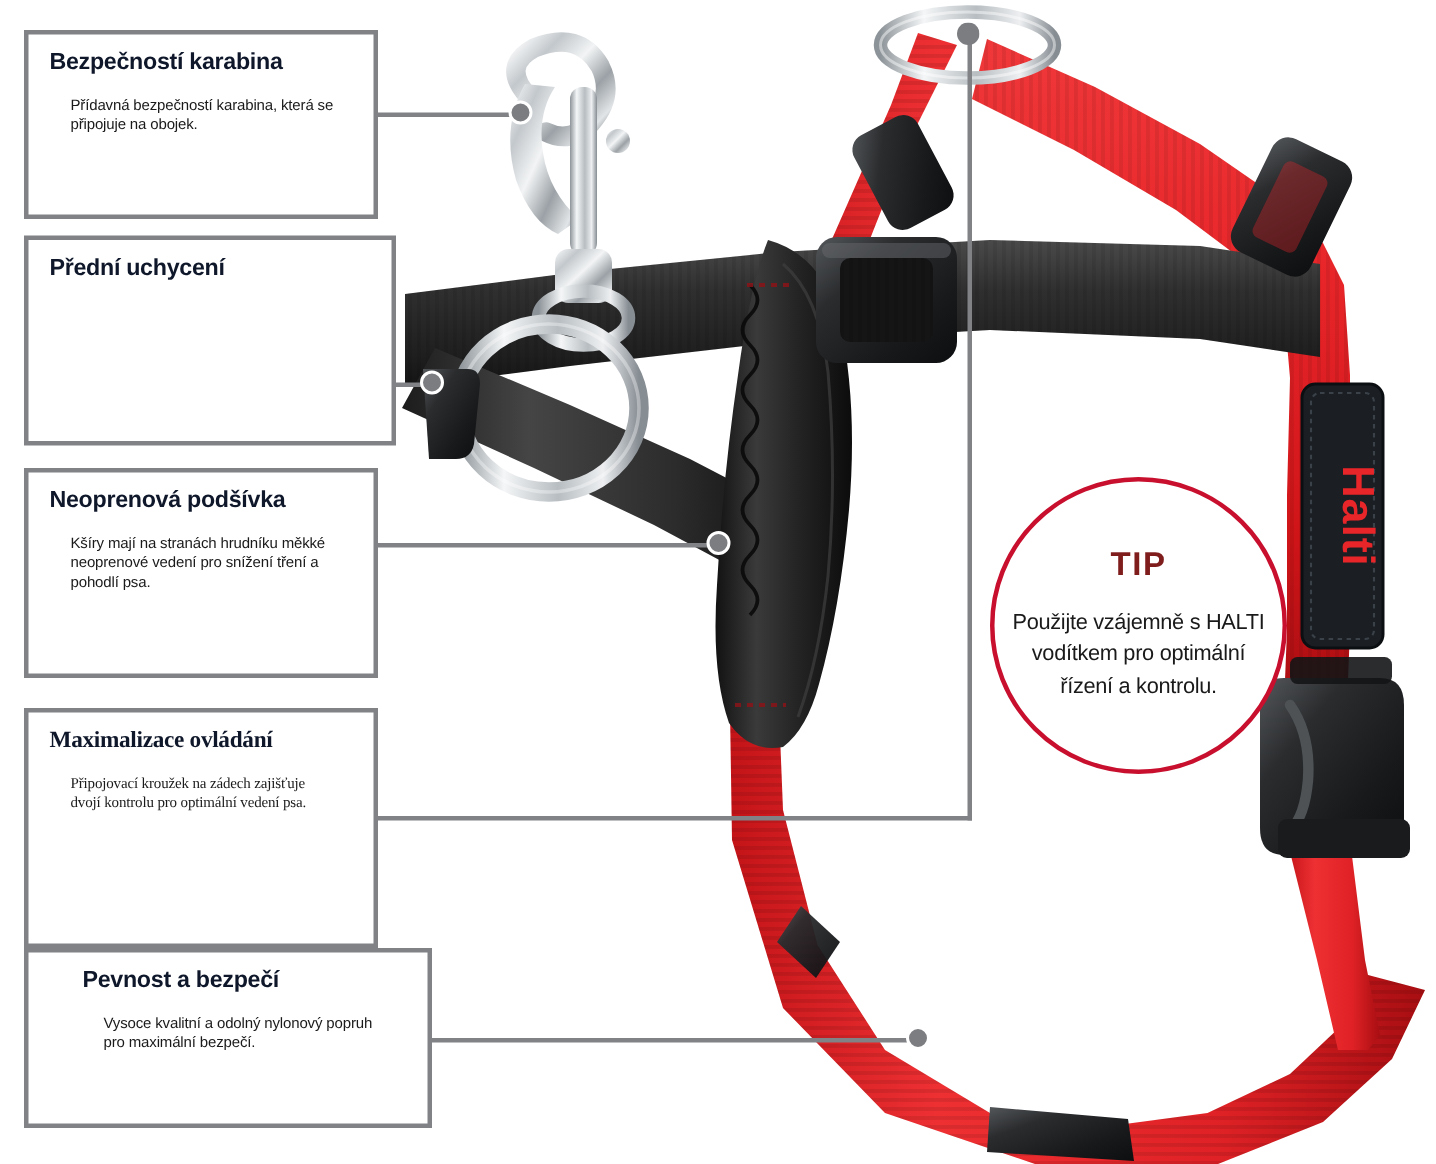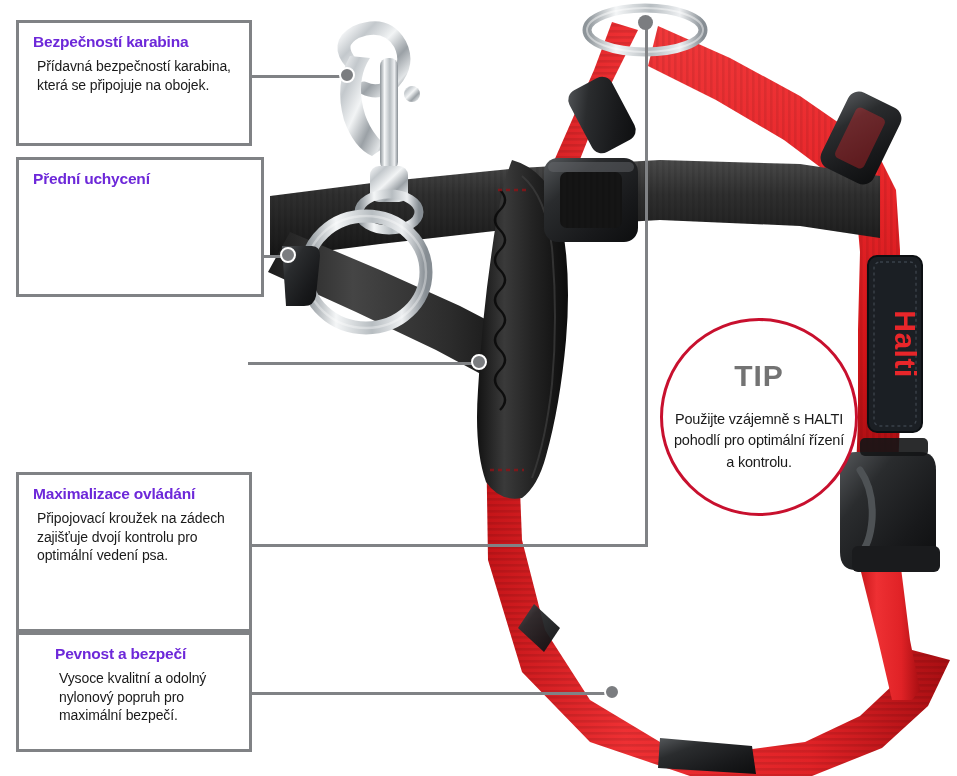--- a/index.html
+++ b/index.html
@@ -20,30 +20,30 @@
     position:absolute;
     box-sizing:border-box;
     background:#ffffff;
     border:3px solid #808285;
     padding:10px 12px 10px 14px;
     z-index:40;
   }
   .callout .c-title{
     font-weight:bold;
     font-size:15.5px;
-    color:#6d28d9;
+    color:#0f172a;
     letter-spacing:-0.2px;
     margin:0 0 7px 0;
     line-height:1.1;
   }
   .callout .c-body{
-    font-size:14px;
+    font-size:10px;
     color:#1a1a1a;
     line-height:1.32;
-    margin:4px;
+    margin:14px;
     letter-spacing:-0.1px;
   }
 
   
   .leader{
     position:absolute;
     background:#808285;
     z-index:30;
   }
   .leader.h{height:3px;}
@@ -69,22 +69,22 @@
     background:#ffffff;
     z-index:50;
     display:flex;
     flex-direction:column;
     align-items:center;
     justify-content:center;
     text-align:center;
   }
   #tip-badge .tip-word{
     font-weight:bold;
-    font-size:30px;
-    color:#737373;
+    font-size:22px;
+    color:#7f1d1d;
     letter-spacing:1px;
     line-height:1;
     margin-bottom:18px;
   }
   #tip-badge .tip-text{
     font-size:14.5px;
     color:#1a1a1a;
     line-height:1.45;
     width:172px;
     letter-spacing:-0.2px;
@@ -291,29 +291,33 @@
 
   <div class="callout" style="left:16px;top:20px;width:236px;height:126px;">
     <div class="c-title">Bezpečností karabina</div>
     <div class="c-body">Přídavná bezpečností karabina, která se připojuje na obojek.</div>
   </div>
 
   <div class="callout" style="left:16px;top:157px;width:248px;height:140px;">
     <div class="c-title">Přední uchycení</div>
   </div>
 
-
-  <div class="callout" style="left:16px;top:472px;width:236px;height:160px;">
+  <div class="callout" style="left:16px;top:312px;width:236px;height:140px;">
+    <div class="c-title">Neoprenová podšívka</div>
+    <div class="c-body">Kšíry mají na stranách hrudníku měkké neoprenové vedení pro snížení tření a pohodlí psa.</div>
+  </div>
+
+  <div class="callout" style="left:16px;top:472px;width:236px;height:160px;font-family:Liberation Serif, serif;">
     <div class="c-title">Maximalizace ovládání</div>
     <div class="c-body">Připojovací kroužek na zádech zajišťuje dvojí kontrolu pro optimální vedení psa.</div>
   </div>
 
-  <div class="callout" style="left:16px;top:632px;width:236px;height:120px;padding-left:36px;">
+  <div class="callout" style="left:16px;top:632px;width:272px;height:120px;padding-left:36px;">
     <div class="c-title">Pevnost a bezpečí</div>
     <div class="c-body">Vysoce kvalitní a odolný nylonový popruh pro maximální bezpečí.</div>
   </div>
 
   <div id="tip-badge">
     <div class="tip-word">TIP</div>
-    <div class="tip-text">Použijte vzájemně s HALTI pohodlí pro optimální řízení a kontrolu.</div>
+    <div class="tip-text">Použijte vzájemně s HALTI vodítkem pro optimální řízení a kontrolu.</div>
   </div>
 
 </div>
 
 </body></html>

